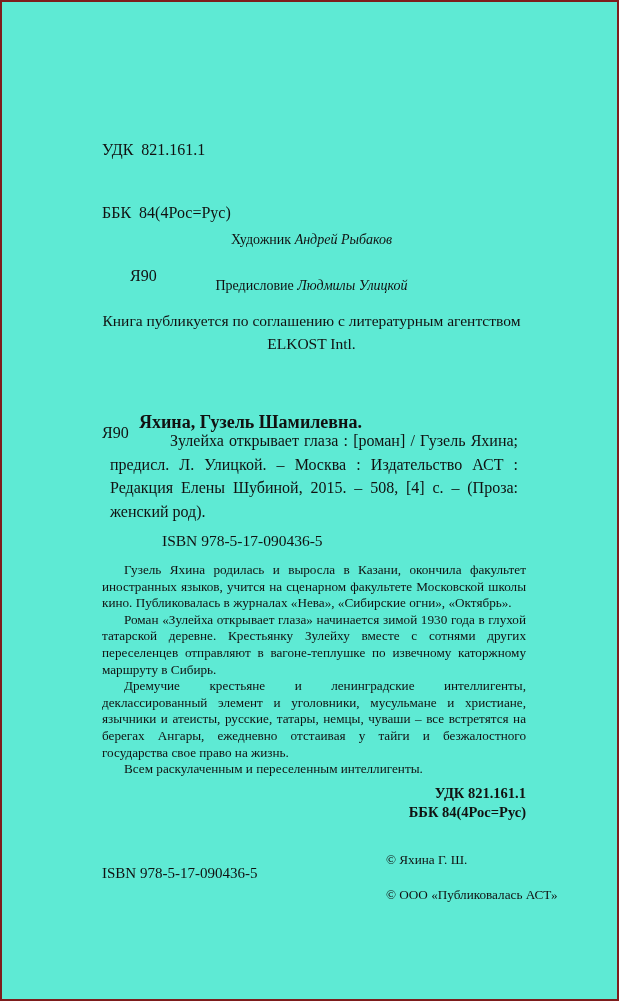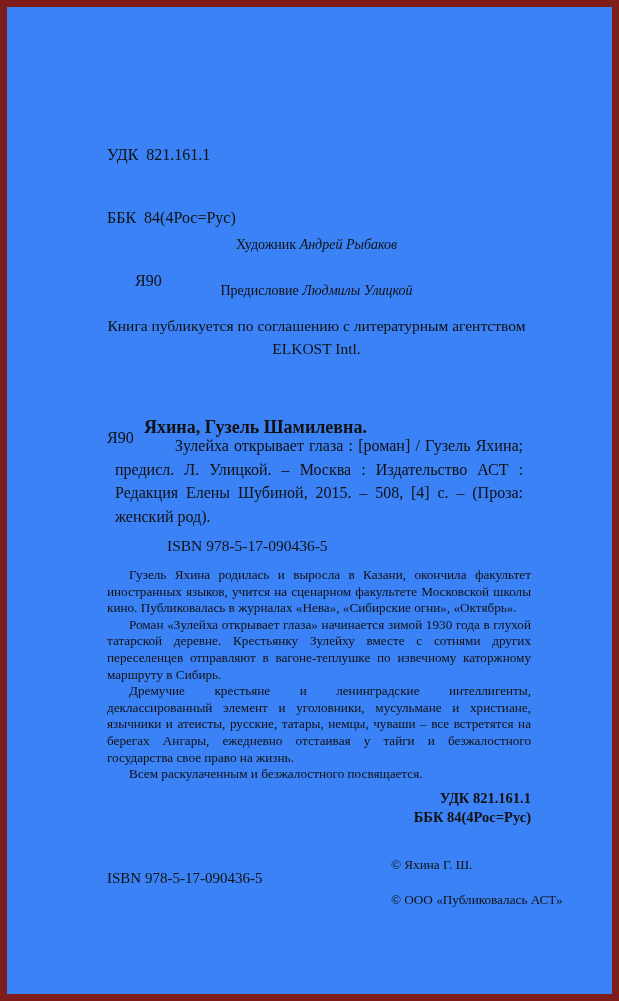--- a/index.html
+++ b/index.html
@@ -9,22 +9,22 @@
     height: 1001px;
     background: #fdfdfd;
     color: #111;
     font-family: "Liberation Serif", "DejaVu Serif", serif;
     position: relative;
     overflow: hidden;
   }
   .page {
     position: absolute;
     inset: 0;
-    border: 7px solid #7f1d1d;
-    background: #3b82f6;
+    border: 2px solid #7f1d1d;
+    background: #5eead4;
   }
   .abs { position: absolute; }
 
   
   .top-codes {
     left: 100px; top: 95px;
     font-size: 16px; line-height: 21px;
     white-space: pre;
   }
   .top-codes .code-line { margin: 0; }
@@ -125,21 +125,21 @@
     <span class="margin-code">Я90</span>
     <p class="catalog-text">Зулейха открывает глаза : [роман] / Гузель Яхина; предисл. Л. Улицкой. – Москва : Издательство АСТ : Редакция Елены Шубиной, 2015. – 508, [4] с. – (Проза: женский род).</p>
   </div>
 
   <p class="abs isbn-main">ISBN 978-5-17-090436-5</p>
 
   <div class="abs annotation">
     <p>Гузель Яхина родилась и выросла в Казани, окончила факультет иностранных языков, учится на сценарном факультете Московской школы кино. Публиковалась в журналах «Нева», «Сибирские огни», «Октябрь».</p>
     <p>Роман «Зулейха открывает глаза» начинается зимой 1930 года в глухой татарской деревне. Крестьянку Зулейху вместе с сотнями других переселенцев отправляют в вагоне-теплушке по извечному каторжному маршруту в Сибирь.</p>
     <p>Дремучие крестьяне и ленинградские интеллигенты, деклассированный элемент и уголовники, мусульмане и христиане, язычники и атеисты, русские, татары, немцы, чуваши – все встретятся на берегах Ангары, ежедневно отстаивая у тайги и безжалостного государства свое право на жизнь.</p>
-    <p>Всем раскулаченным и безжалостного посвящается.</p>
+    <p>Всем раскулаченным и переселенным интеллигенты.</p>
   </div>
 
   <div class="abs bottom-codes">
     <p>УДК 821.161.1</p>
     <p>ББК 84(4Рос=Рус)</p>
   </div>
 
   <p class="abs footer-isbn">ISBN 978-5-17-090436-5</p>
 
   <div class="abs footer-copyright">

